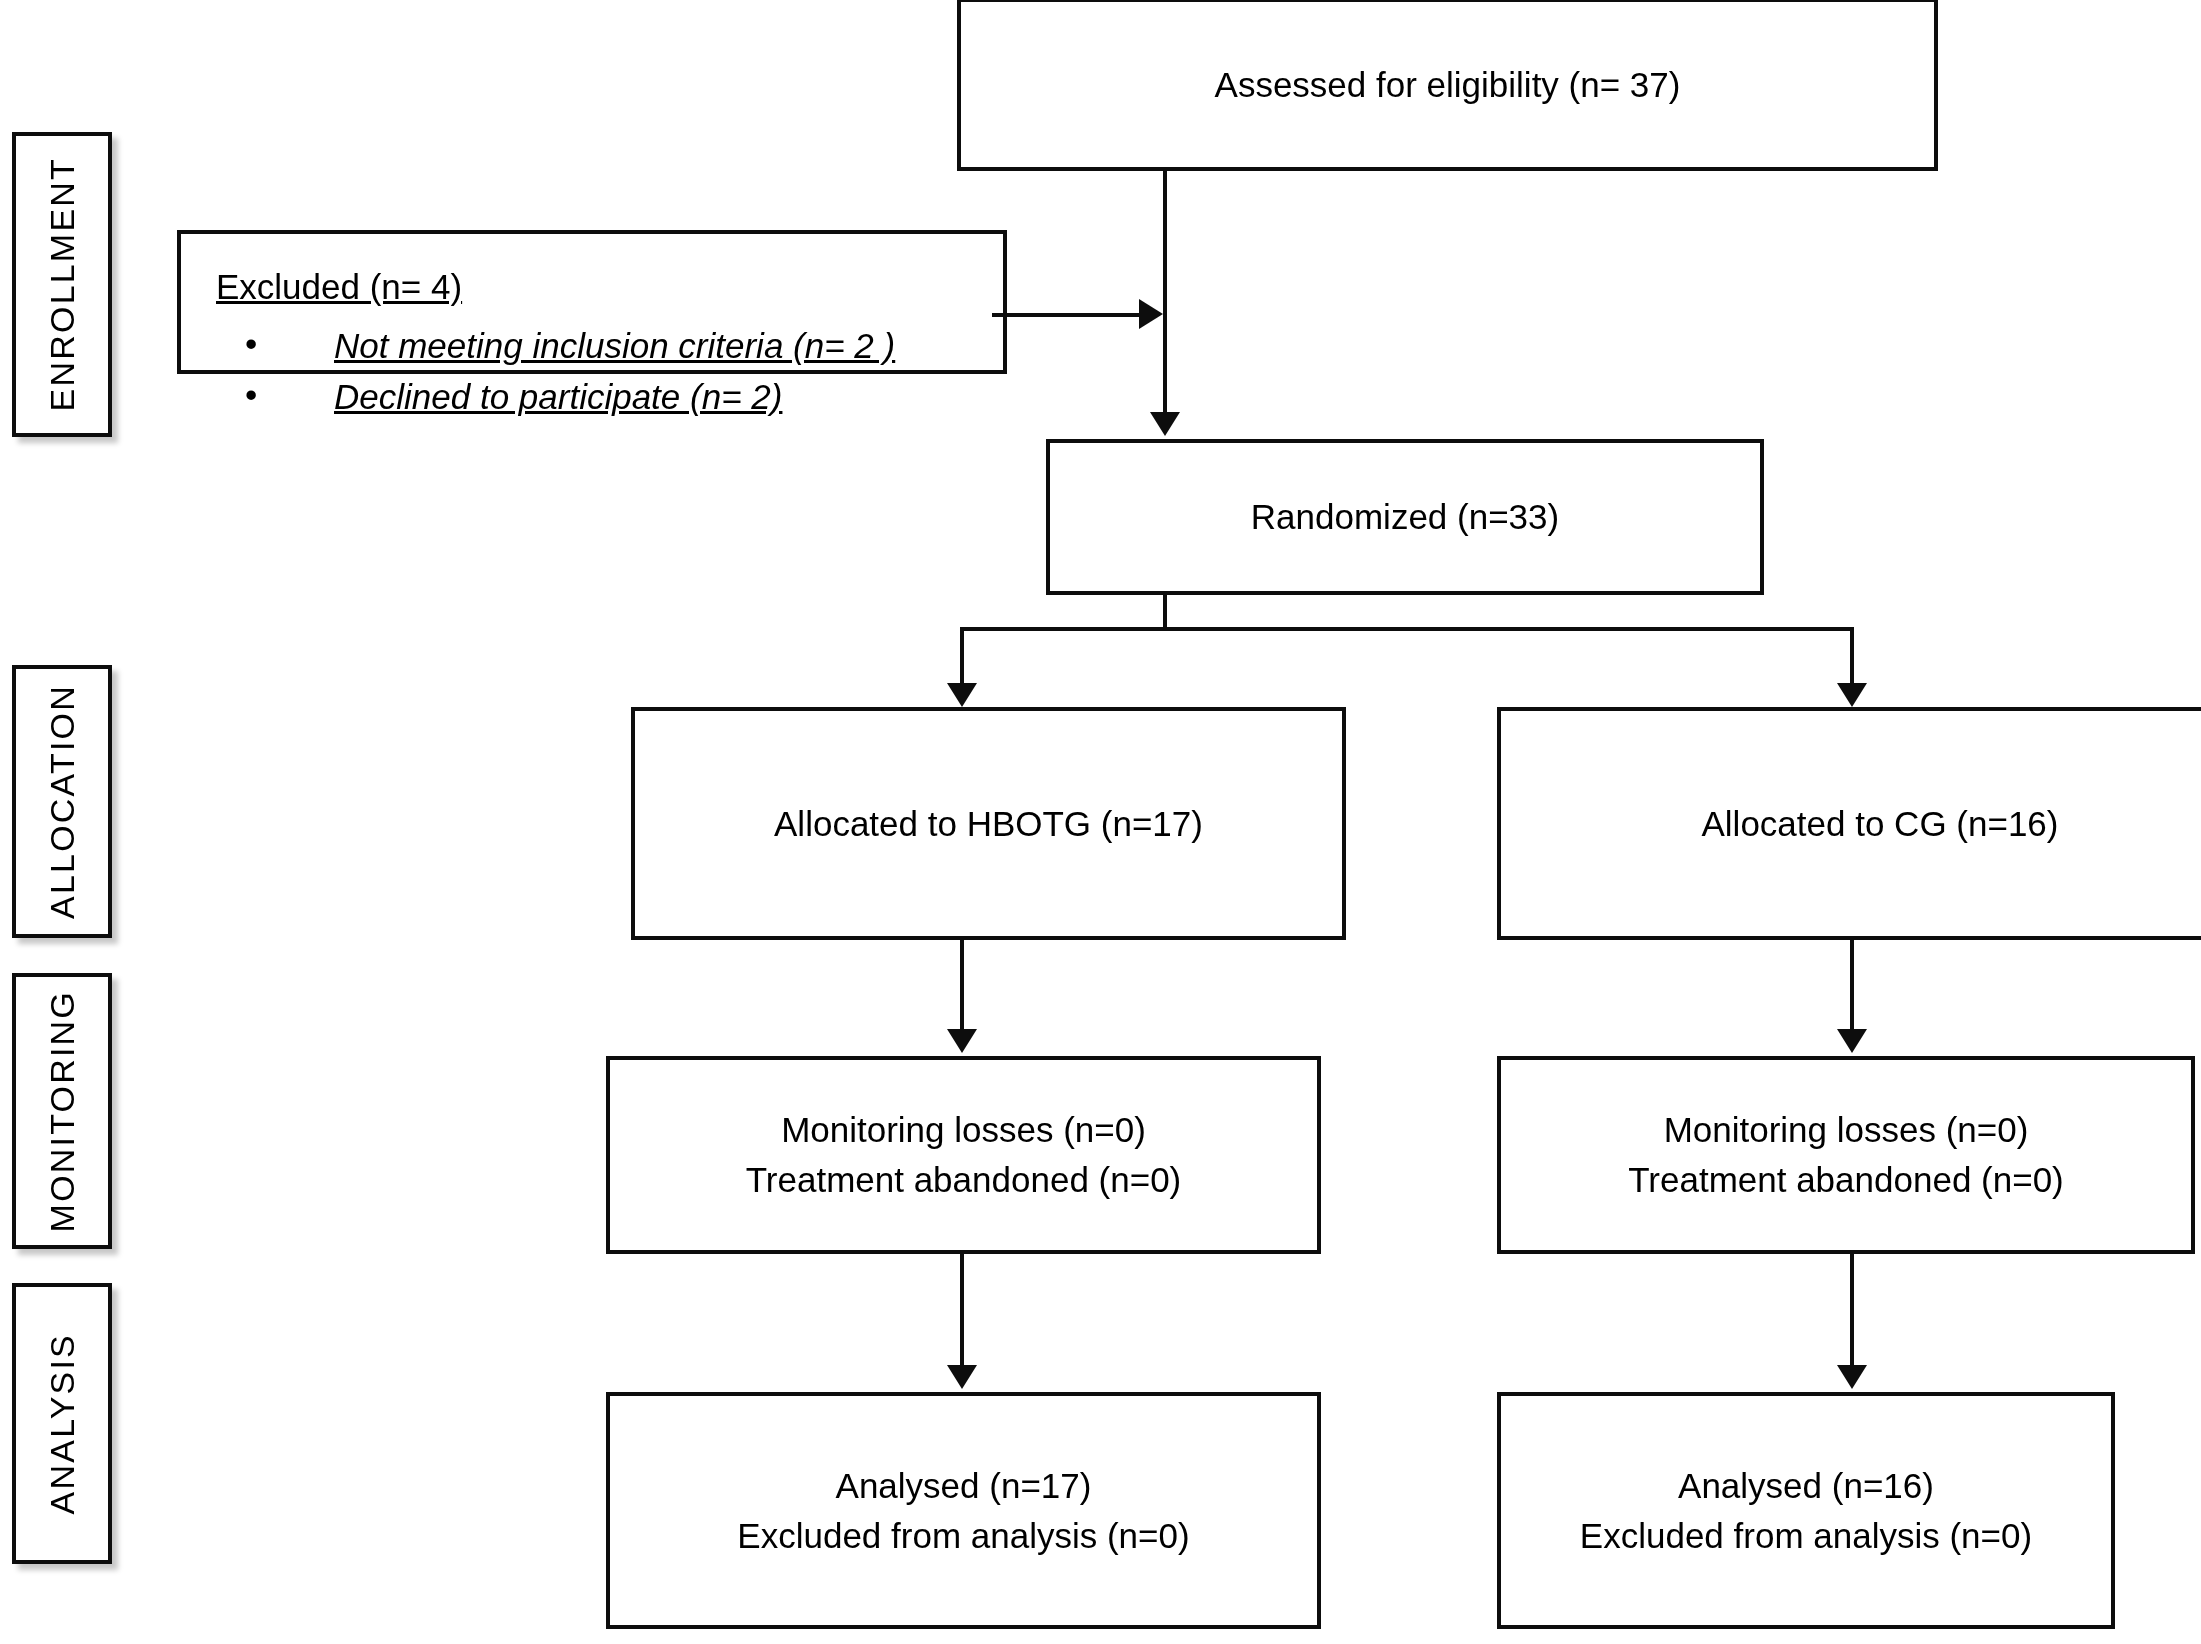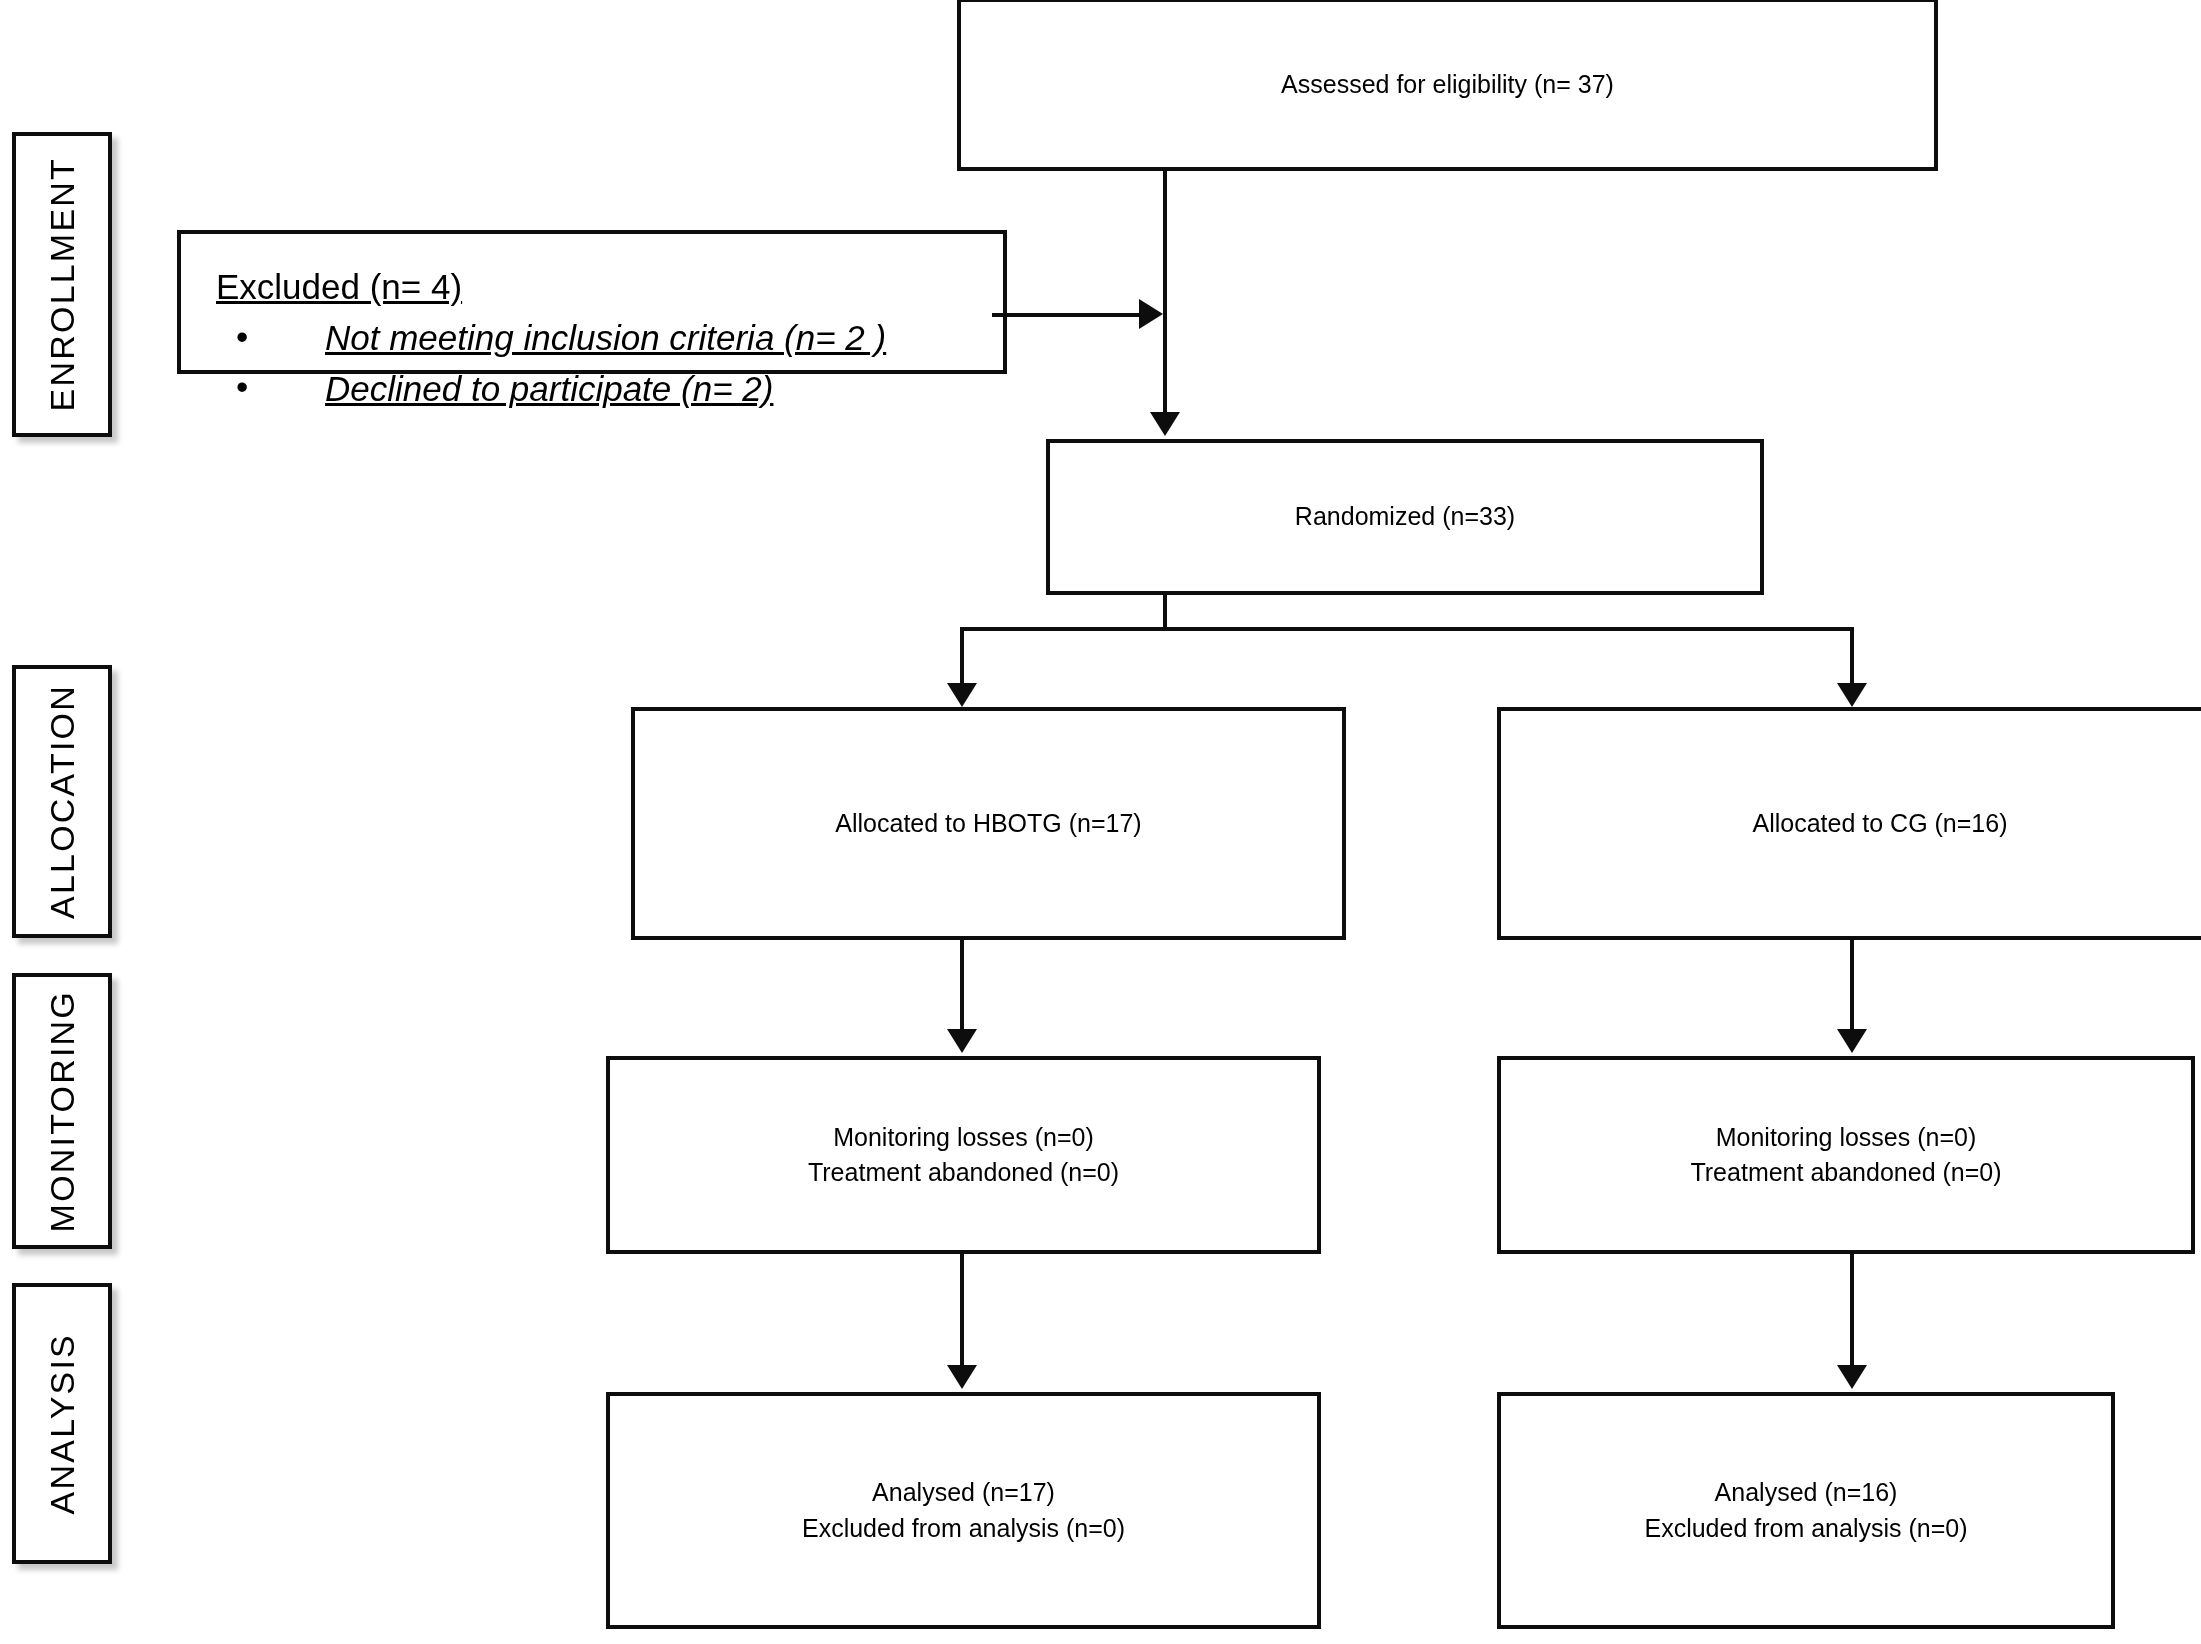--- a/index.html
+++ b/index.html
@@ -43,39 +43,39 @@
     position:absolute;
     background:#ffffff;
     border:4.4px solid #0d0d0d;
     box-sizing:border-box;
     display:flex;
     align-items:center;
     justify-content:center;
     text-align:center;
   }
   .fbox .btext{
-    font-size:25px;
+    font-size:35px;
     line-height:1.42;
     white-space:pre-line;
   }
 
   
   .fbox.left-align{
     display:block;
     text-align:left;
     padding:32px 0 0 35px;
   }
   .excl-title{
     font-size:35px;
     line-height:1.2;
     margin-bottom:5.3px;
   }
   .excl-list{
     list-style:none;
-    margin:4px;
+    margin:13px;
     padding:0;
   }
   .excl-list li{
     position:relative;
     font-style:italic;
     font-size:35px;
     line-height:1.45;
     padding-left:105px;
   }
   .excl-list li::before{

